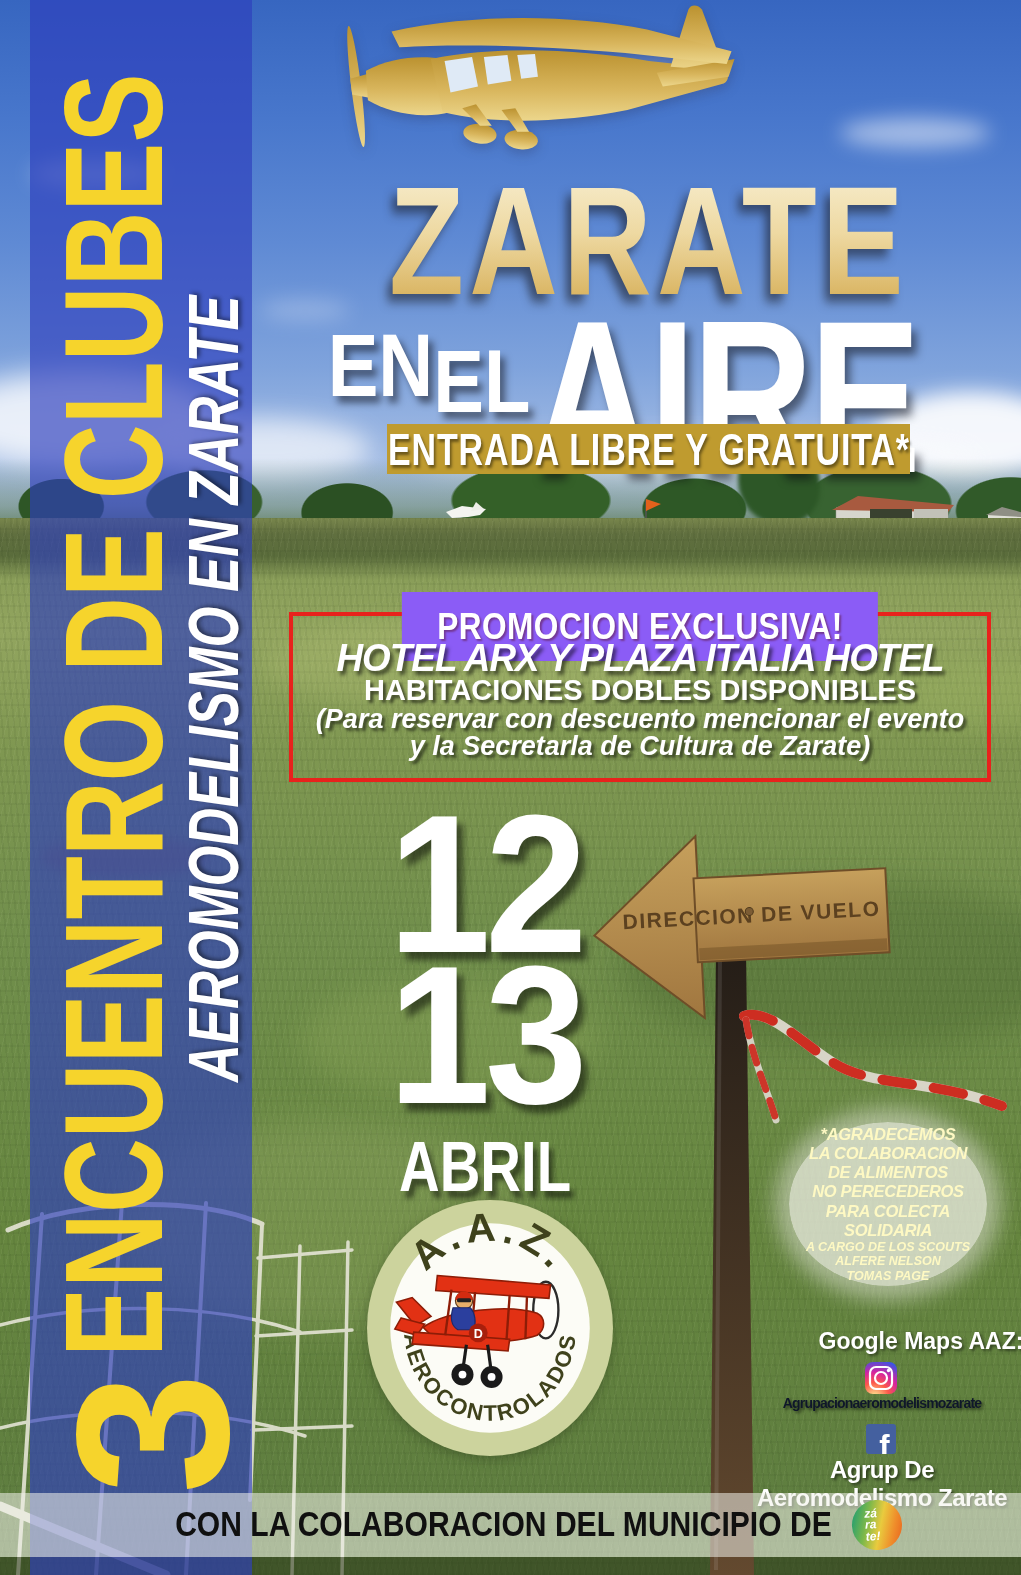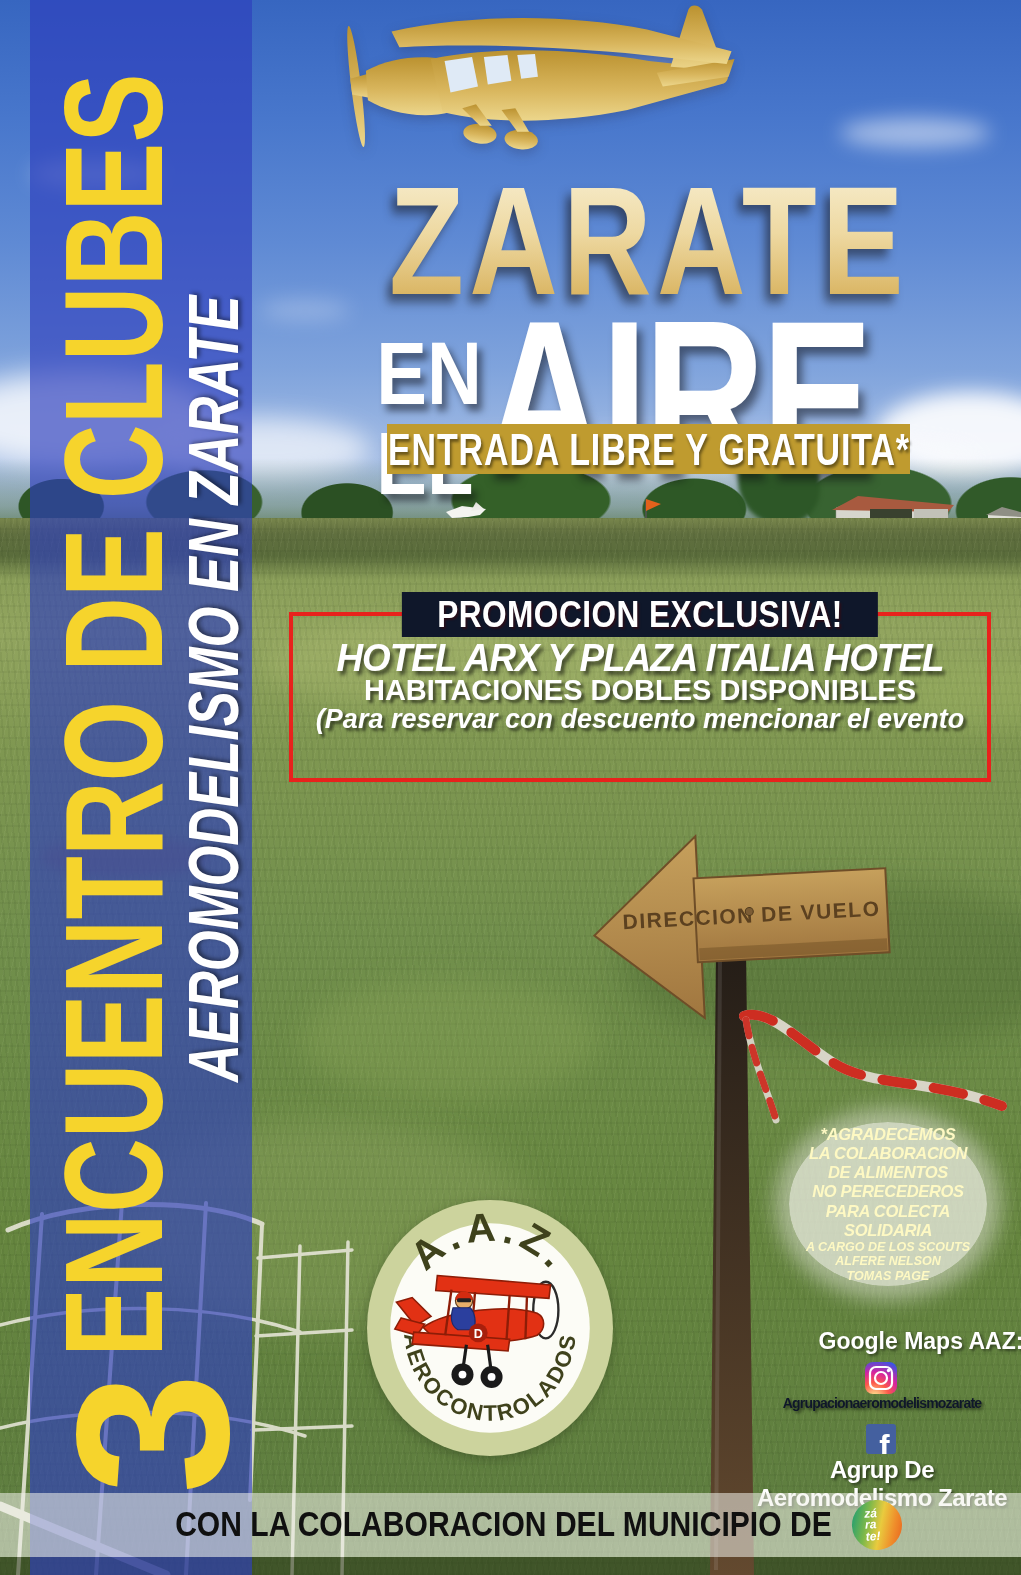--- a/index.html
+++ b/index.html
@@ -46,35 +46,35 @@
 
   
   .goldplane{left:328px;top:2px;width:412px;height:172px;filter:drop-shadow(0 4px 6px rgba(30,30,60,.25));}
   .zarate{left:327px;top:164px;width:644px;text-align:center;font-weight:bold;font-size:118px;
     line-height:1;letter-spacing:5px;transform:scale(1.04,1.3);transform-origin:50% 0;
     background:linear-gradient(180deg,#f8efd2 0%,#eed9a2 45%,#d3a94e 100%);
     -webkit-background-clip:text;background-clip:text;color:transparent;
     filter:drop-shadow(-5px 6px 4px rgba(20,20,25,.55));}
   .enelaire{left:327px;top:310px;width:644px;display:flex;justify-content:center;
     align-items:flex-start;color:#fff;font-weight:bold;}
-  .enel{display:flex;flex-direction:column;margin-top:20px;}
+  .enel{display:flex;flex-direction:row;margin-top:12px;}
   .en,.el{font-size:76px;line-height:.98;transform:scaleY(1.18);transform-origin:0 0;
     text-shadow:5px 6px 7px rgba(10,10,15,.5);}
   .el{margin-top:16px;}
   .aire{font-size:190px;line-height:.8;margin-left:2px;transform:scale(.88,1.14);transform-origin:0 0;
     letter-spacing:-4px;text-shadow:6px 7px 8px rgba(10,10,15,.5);}
   .entrada{left:387px;top:424px;width:523px;height:50px;background:#bf9b2f;
     display:flex;align-items:center;justify-content:center;}
   .entrada span{font-weight:bold;font-size:40px;color:#fff;white-space:nowrap;letter-spacing:1px;
     transform:scale(.85,1.12);text-shadow:2px 3px 3px rgba(0,0,0,.45);}
 
   
   .promo{left:289px;top:612px;width:694px;height:162px;border:4px solid #e8221c;}
   .promo-banner{position:absolute;left:50%;top:-24px;transform:translateX(-50%);
-    background:#0f172a;padding:3px 20px;white-space:nowrap;}
+    background:#8b5cf6;padding:15px 20px;white-space:nowrap;}
   .promo-banner span{font-size:34px;font-weight:bold;color:#fff;display:inline-block;
     transform:scale(.93,1.08);letter-spacing:.5px;text-shadow:2px 2px 2px rgba(80,0,0,.4);}
   .promo-content{margin-top:24px;text-align:center;color:#fff;}
   .promo-hotels{font-size:38px;line-height:.95;font-weight:bold;font-style:italic;letter-spacing:-1px;
     transform:scaleX(.97);text-shadow:3px 4px 4px rgba(0,0,0,.55);white-space:nowrap;}
   .promo-l{font-size:29px;line-height:1.03;font-weight:bold;text-shadow:3px 3px 3px rgba(0,0,0,.55);}
   .promo-li{font-size:27px;line-height:1.02;font-weight:bold;font-style:italic;
     text-shadow:3px 3px 3px rgba(0,0,0,.55);}
 
   
@@ -253,23 +253,29 @@
   </div>
 
   <div class="abs promo">
     <div class="promo-banner">
       <span>PROMOCION EXCLUSIVA!</span>
     </div>
     <div class="promo-content">
       <div class="promo-hotels">HOTEL ARX Y PLAZA ITALIA HOTEL</div>
       <div class="promo-l">HABITACIONES DOBLES DISPONIBLES</div>
       <div class="promo-li">(Para reservar con descuento mencionar el evento</div>
+      <div class="promo-li">y la Secretarla de Cultura de Zarate)</div>
     </div>
   </div>
 
+  <div class="abs dates">
+    <div class="dday">12</div>
+    <div class="dday">13</div>
+    <div class="dmonth">ABRIL</div>
+  </div>
 
   <svg class="abs aaz" viewBox="0 0 250 260">
     <defs>
       <path id="aazTop" d="M 45,128 A 80,84 0 0 1 205,128" fill="none"></path>
       <path id="aazBot" d="M 40,132 A 85,90 0 0 0 210,132" fill="none"></path>
     </defs>
     <ellipse cx="125" cy="130" rx="122" ry="127" fill="#ccd39d"></ellipse>
     <ellipse cx="125" cy="130" rx="99" ry="104" fill="#fcfcf6"></ellipse>
     <text font-size="40" font-weight="bold" fill="#3f421c" letter-spacing="5" text-anchor="middle">
       <textPath href="#aazTop" startOffset="50%">A.A.Z.</textPath>

